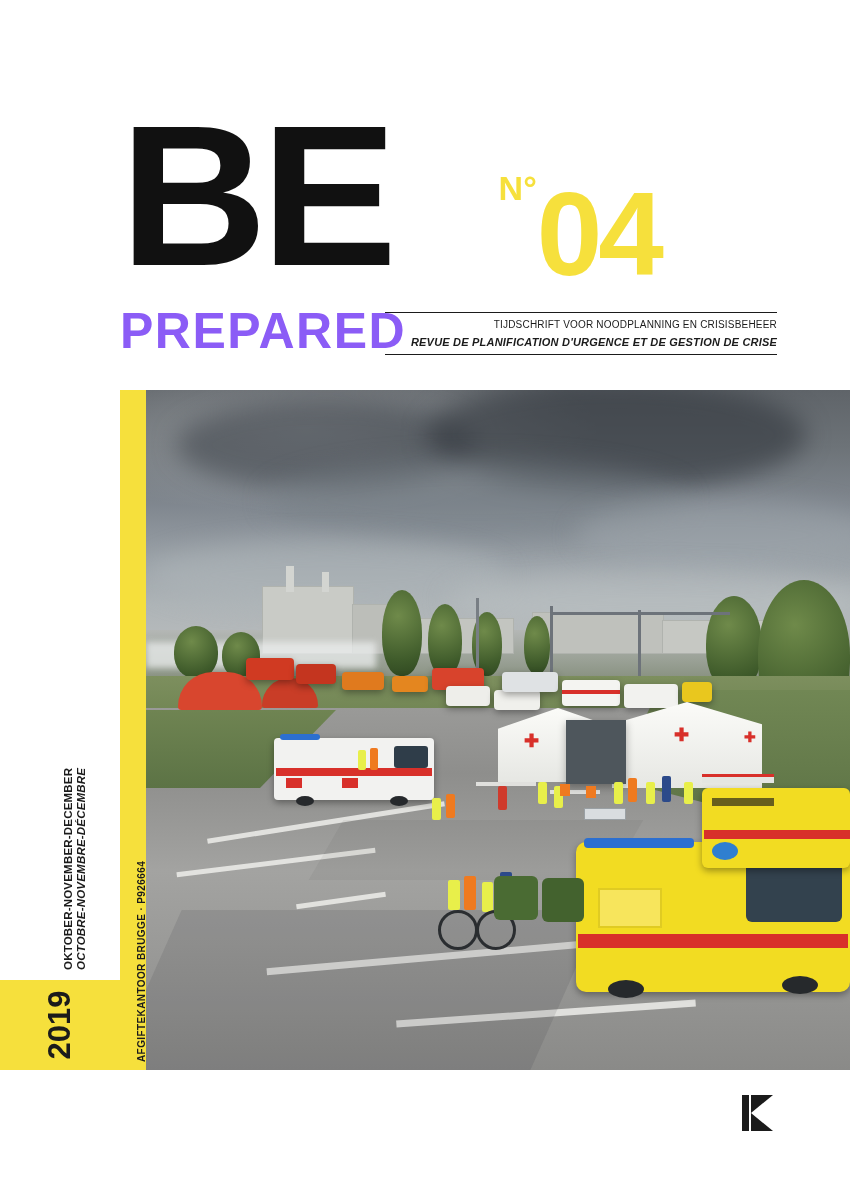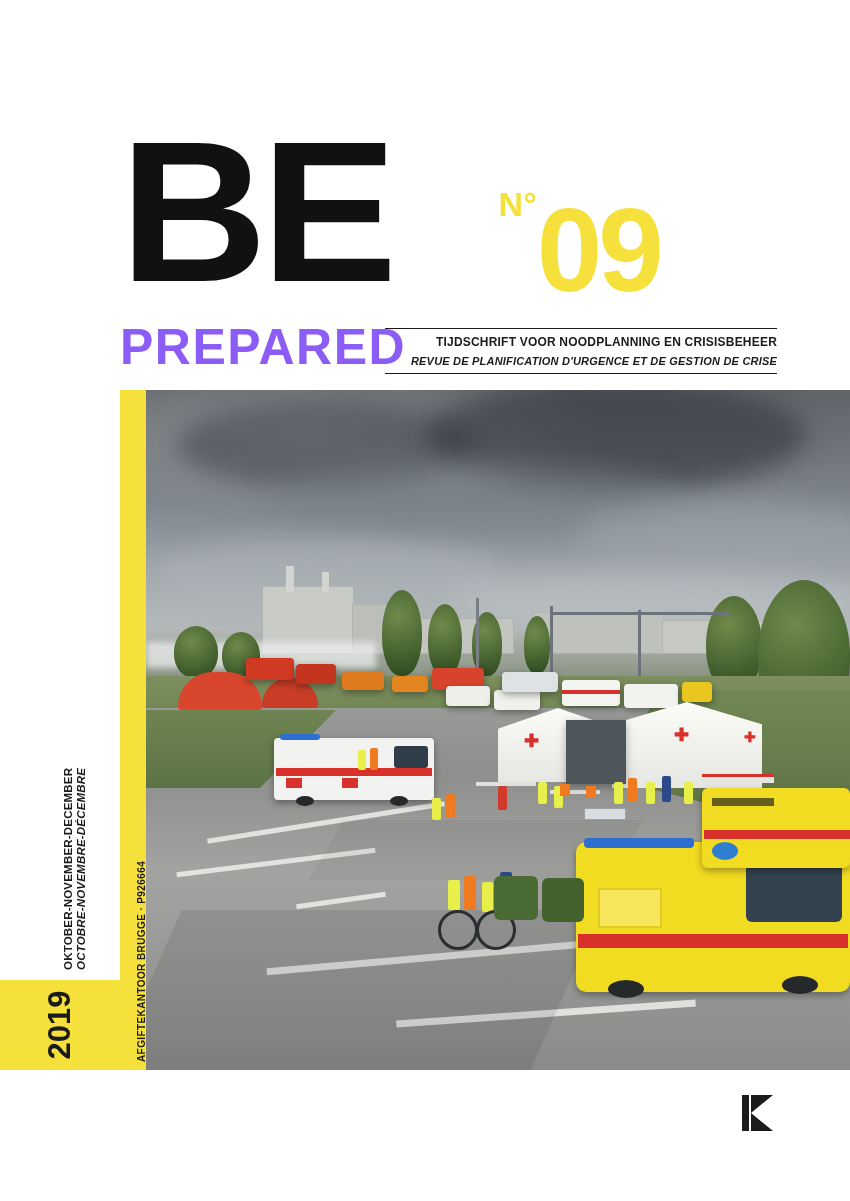--- a/index.html
+++ b/index.html
@@ -11,21 +11,21 @@
     width: 850px;
     height: 1201px;
     position: relative;
     font-family: "Liberation Sans", sans-serif;
     overflow: hidden;
   }
 
   
   #masthead {
     position: absolute;
-    left: 0; top: 16px;
+    left: 0; top: 0;
     width: 732px;
     height: 390px;
   }
   #be-wordmark {
     position: absolute;
     left: 120px;
     top: 110px;
     font-family: "Liberation Sans", sans-serif;
     font-weight: bold;
     font-size: 200px;
@@ -76,22 +76,22 @@
     left: 385px;
     top: 312px;
     width: 392px;
     border-top: 1px solid #1b1b1b;
     border-bottom: 1px solid #1b1b1b;
     padding: 6px 0 6px 0;
     text-align: right;
   }
   .subtitle-nl {
     font-family: "Liberation Sans", sans-serif;
-    font-weight: bold;
-    font-size: 12px;
+    font-weight: normal;
+    font-size: 10px;
     letter-spacing: 0.2px;
     color: #1b1b1b;
     white-space: nowrap;
   }
   .subtitle-fr {
     font-family: "Liberation Sans", sans-serif;
     font-weight: bold;
     font-style: italic;
     font-size: 11px;
     letter-spacing: 0.2px;
@@ -313,21 +313,21 @@
 </style>
 </head>
 <body>
 
 <div id="masthead">
 
   <div id="be-wordmark">BE</div>
   <div id="prepared-wordmark">PREPARED</div>
 
   <div id="issue-block">
-    <span id="issue-sup">N°</span><span id="issue-number">09</span>
+    <span id="issue-sup">N°</span><span id="issue-number">04</span>
   </div>
 
   <div id="subtitle-block">
     <div class="subtitle-nl">TIJDSCHRIFT VOOR NOODPLANNING EN CRISISBEHEER</div>
     <div class="subtitle-fr">REVUE DE PLANIFICATION D'URGENCE ET DE GESTION DE CRISE</div>
   </div>
 </div>
 
 <div id="spine"></div>
 <div id="year-box"></div>

